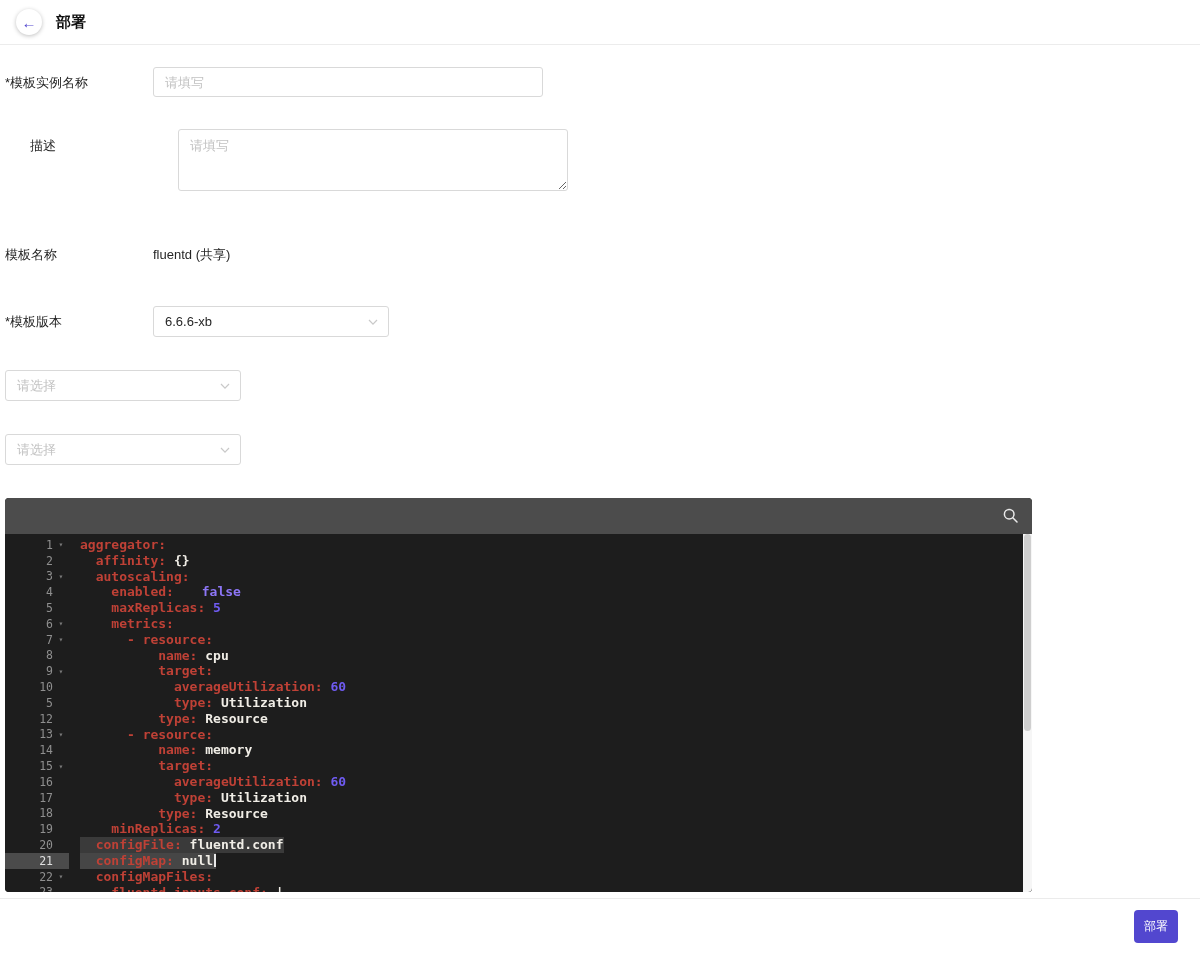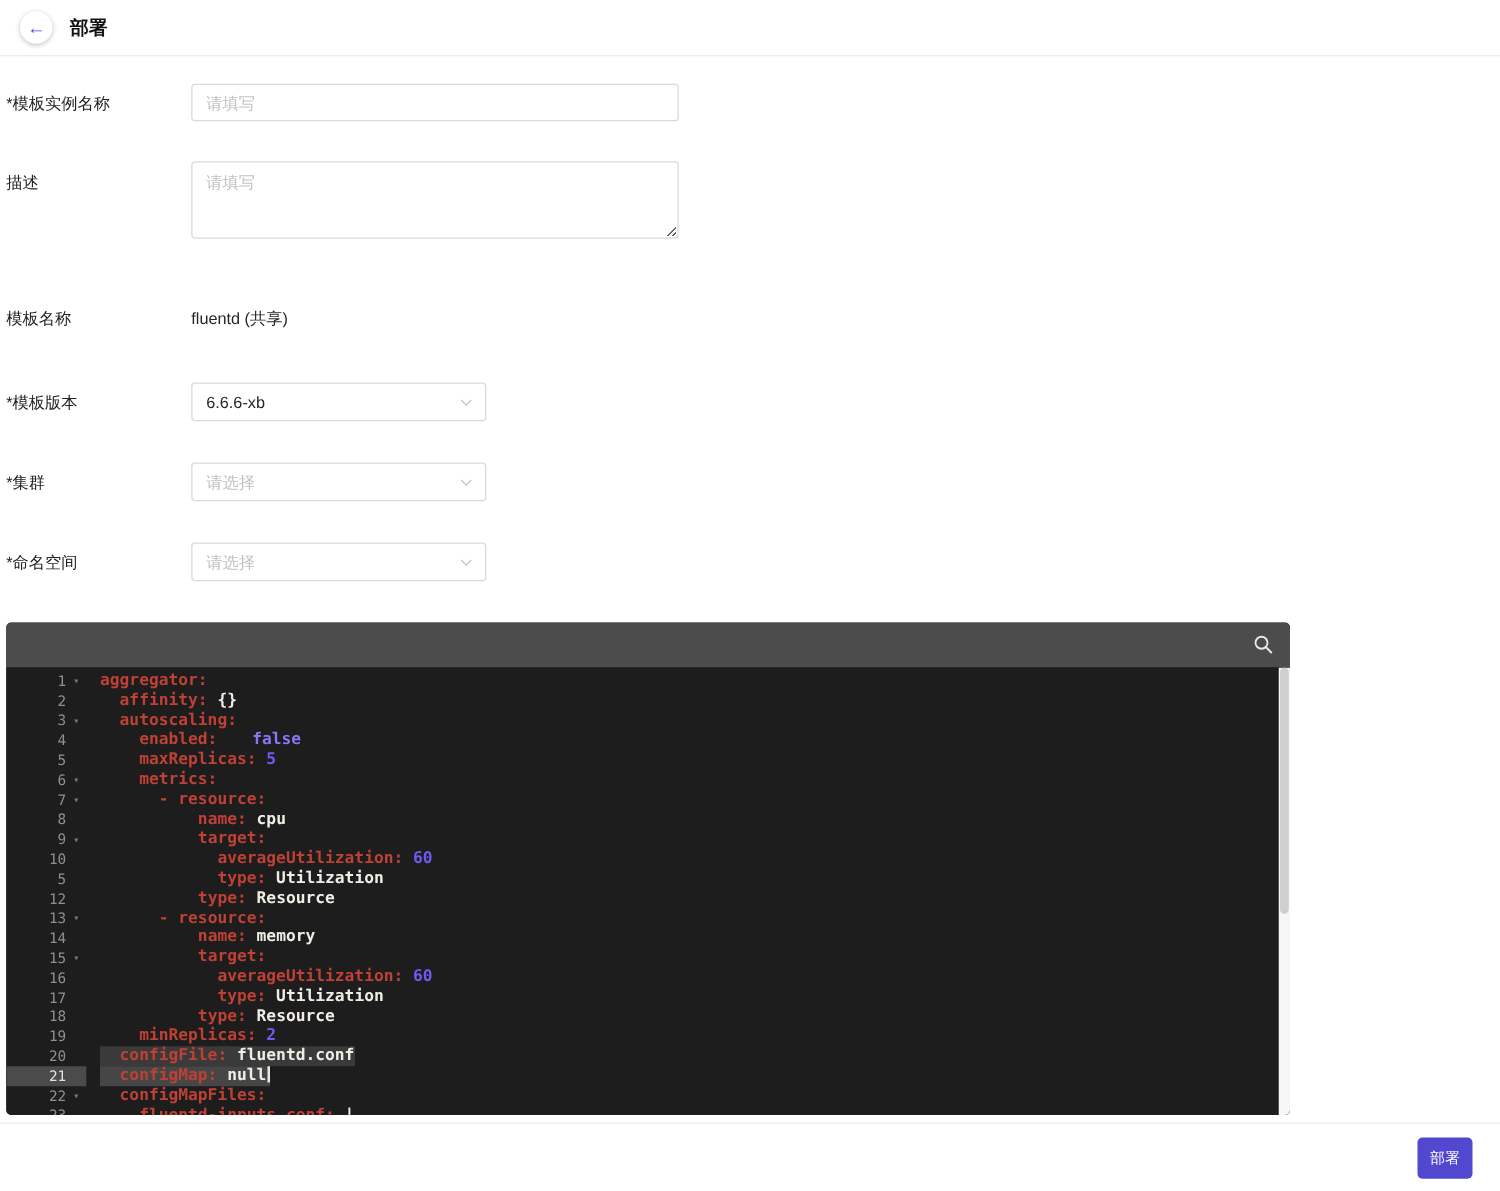--- a/index.html
+++ b/index.html
@@ -25,21 +25,21 @@
   .page-title{font-size:15px;font-weight:bold;margin:0;color:#111;}
 
   
   main{flex:1;overflow:hidden;padding:22px 20px 0 5px;}
   .row{display:flex;margin-bottom:32px;}
   .row-textarea{margin-bottom:48px;}
   .row-static{margin-bottom:42px;}
   .row-select{margin-bottom:33px;}
   .row-editor{margin-bottom:0;}
   .flabel{width:148px;flex:none;font-size:13px;color:#1f1f1f;padding-top:7px;}
-  .flabel.top{padding-top:8px;}
+  .flabel.top{padding-top:8px;margin-left:25px;}
 
   .text-input{width:390px;height:30px;border:1px solid #d9d9d9;border-radius:3px;padding:0 11px;font-size:13px;color:#262626;outline:none;background:#fff;}
   .text-area{width:390px;height:62px;border:1px solid #d9d9d9;border-radius:3px;padding:7px 11px;font-size:13px;color:#262626;outline:none;resize:both;font-family:"Liberation Sans","DejaVu Sans",sans-serif;background:#fff;}
   ::placeholder{color:#c2c2c2;opacity:1;}
 
   .static-value{font-size:13px;color:#262626;padding-top:7px;}
 
   .select{width:236px;height:31px;border:1px solid #d9d9d9;border-radius:3px;background:#fff;display:flex;align-items:center;padding:0 44px 0 11px;font-size:13px;position:relative;cursor:pointer;}
   .select .sel-text{color:#262626;}
   .select .sel-text.ph{color:#c2c2c2;}
@@ -109,33 +109,31 @@
         <span class="sel-text">6.6.6-xb</span>
         <span class="chev">
           <svg width="12" height="12" viewBox="0 0 12 12">
               <polyline points="2,4 6,8.2 10,4" fill="none" stroke="#c9c9c9" stroke-width="1.2"></polyline>
             </svg>
         </span>
       </div>
     </div>
 
     <div class="row row-select">
-      <div class="flabel">*集群</div>
       <div class="select">
         <span class="sel-text ph">请选择</span>
         <span class="chev">
           <svg width="12" height="12" viewBox="0 0 12 12">
               <polyline points="2,4 6,8.2 10,4" fill="none" stroke="#c9c9c9" stroke-width="1.2"></polyline>
             </svg>
         </span>
       </div>
     </div>
 
     <div class="row row-select">
-      <div class="flabel">*命名空间</div>
       <div class="select">
         <span class="sel-text ph">请选择</span>
         <span class="chev">
           <svg width="12" height="12" viewBox="0 0 12 12">
               <polyline points="2,4 6,8.2 10,4" fill="none" stroke="#c9c9c9" stroke-width="1.2"></polyline>
             </svg>
         </span>
       </div>
     </div>
 

